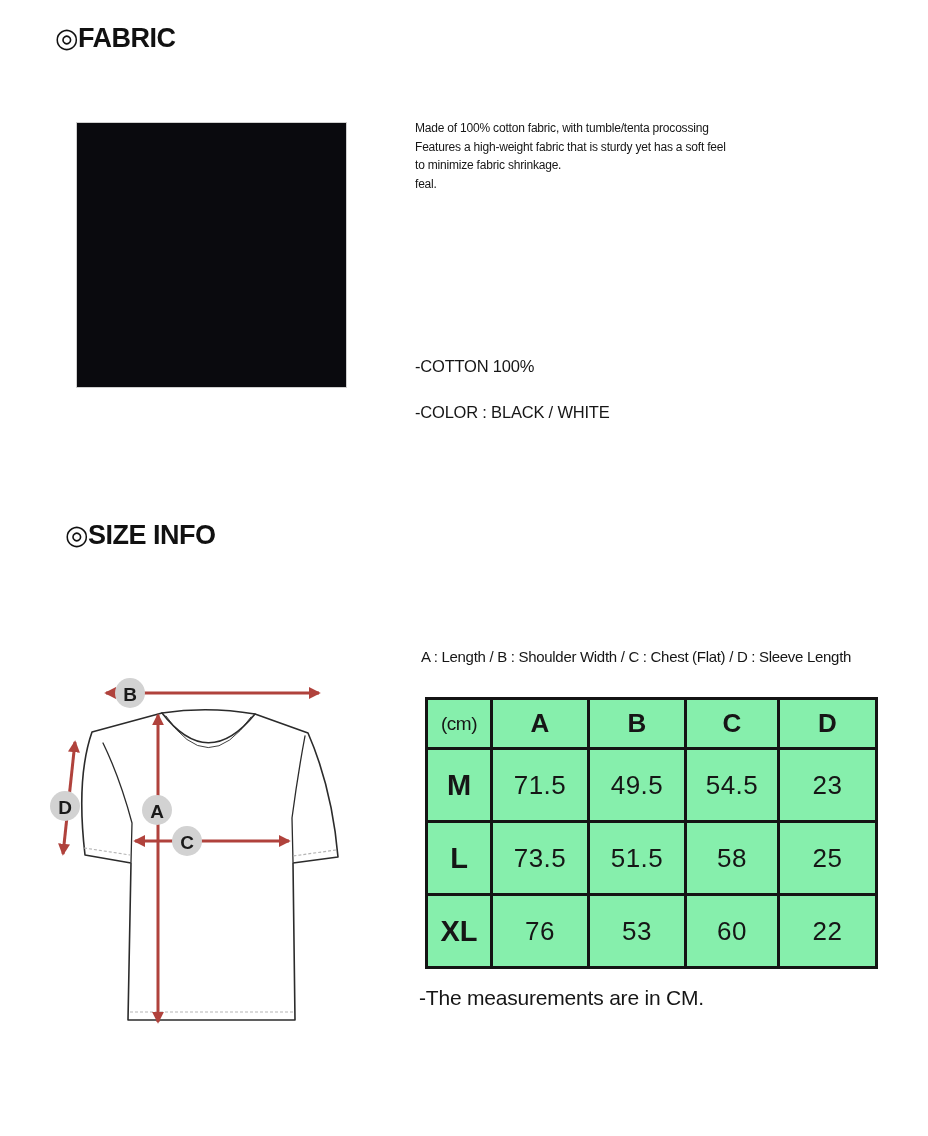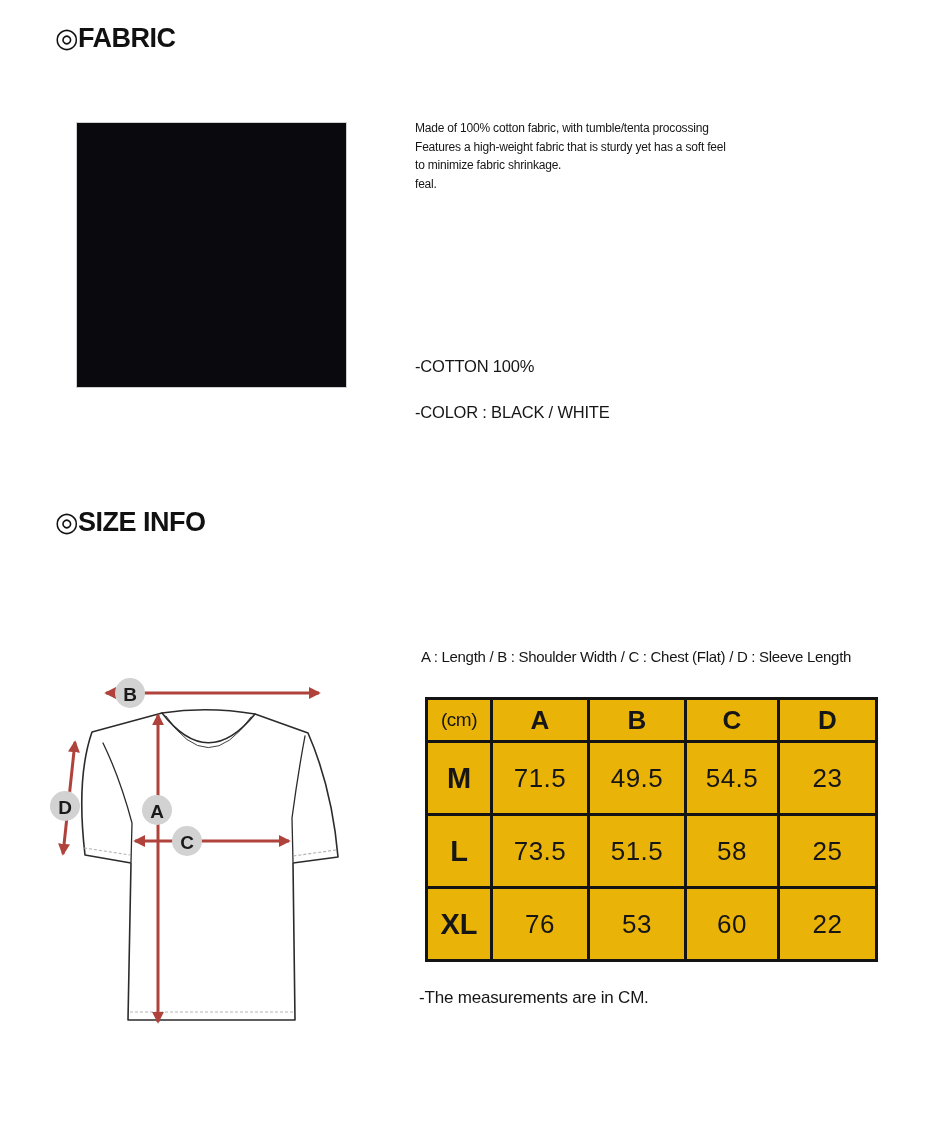--- a/index.html
+++ b/index.html
@@ -8,21 +8,21 @@
     font-family:"Liberation Sans","DejaVu Sans",sans-serif;
     color:#161616;
   }
   .page{position:relative;width:902px;height:1136px;background:#ffffff;overflow:hidden;}
 
   .sec-title{
     position:absolute;left:55px;margin:0;
     font-size:27px;font-weight:bold;letter-spacing:-0.5px;color:#111;
   }
   #fabric-title{top:22px;}
-  #size-title{top:506px;}
+  #size-title{top:519px;margin-left:10px;}
 
   .swatch{
     position:absolute;left:76px;top:122px;width:271px;height:266px;
     background:#0a0a0e;border:1px solid #cfcfcf;box-sizing:border-box;
   }
 
   .desc{
     position:absolute;left:415px;top:119px;
     font-size:12px;line-height:18.5px;letter-spacing:-0.2px;white-space:nowrap;
   }
@@ -43,30 +43,30 @@
     font-size:19px;font-weight:bold;fill:#1a1a1a;
     text-anchor:middle;dominant-baseline:central;
   }
 
   table.size-table{
     position:absolute;left:425px;top:697px;
     border-collapse:collapse;table-layout:fixed;background:#fff;
   }
   table.size-table td{
     border:3px solid #141414;text-align:center;vertical-align:middle;
-    padding:1px;background:#eab308;
+    padding:8px;background:#86efac;
   }
   table.size-table tr.hdr{height:43px;}
   table.size-table tr.row{height:73px;}
   td.unit-cell{font-size:19px;letter-spacing:-0.5px;}
   td.col-hdr{font-size:26px;font-weight:bold;}
   td.size-cell{font-size:29px;font-weight:bold;}
   td.val-cell{font-size:26px;letter-spacing:0.5px;}
 
-  .note{position:absolute;left:419px;font-size:17px;line-height:19px;letter-spacing:-0.2px;white-space:nowrap;}
+  .note{position:absolute;left:419px;font-size:21px;line-height:19px;letter-spacing:-0.2px;white-space:nowrap;}
   #note-1{top:988px;}
   #note-2{top:1026px;}
   #note-2 .cont{padding-left:7px;}
 </style>
 </head>
 <body>
 
 <div class="page">
 
   <h1 class="sec-title" id="fabric-title">◎FABRIC</h1>

